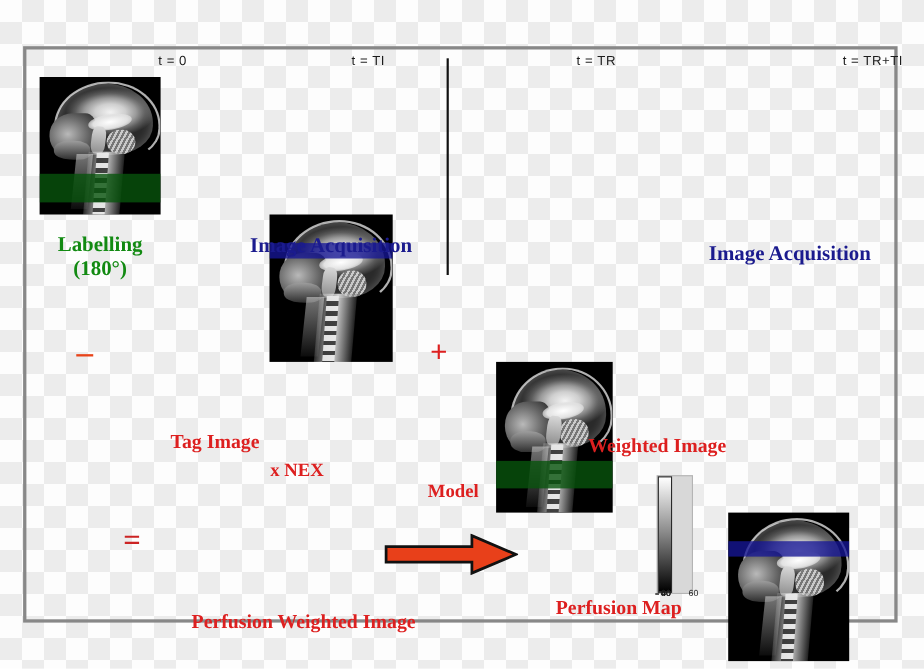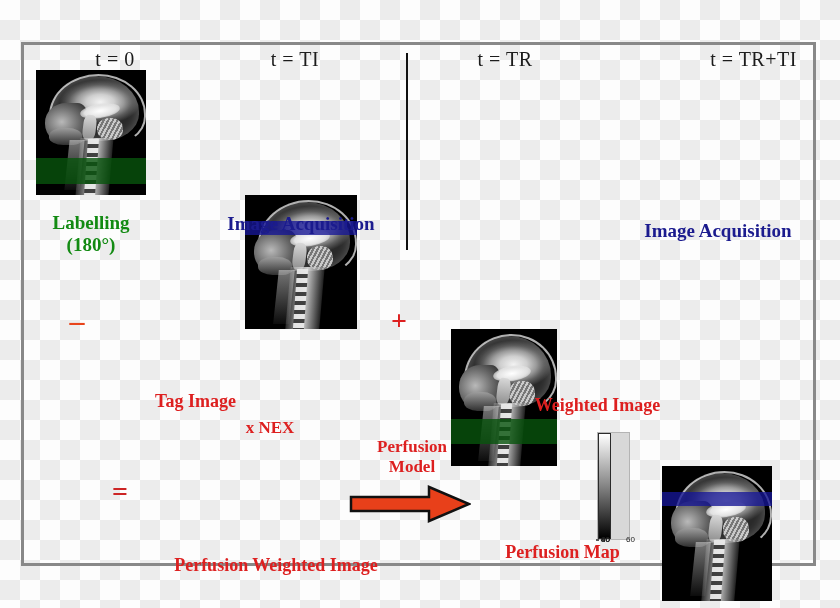--- a/index.html
+++ b/index.html
@@ -31,25 +31,25 @@
     width: 795px;
     height: 524px;
     border: 3px solid #888888;
     box-sizing: border-box;
   }
 
   .abs { position: absolute; }
 
   
   .time-label {
-    font-family: Liberation Serif, serif;
-    font-size: 20px;
+    font-family: Liberation Sans, sans-serif;
+    font-size: 12px;
     color: #1c1c1c;
     white-space: nowrap;
-    text-align: center;
+    text-align: right;
     letter-spacing: 0.5px;
   }
 
   
   .cap {
     font-family: "Liberation Serif", serif;
     font-weight: bold;
     white-space: nowrap;
     text-align: center;
     line-height: 1.15;
@@ -318,21 +318,20 @@
 
   <div class="abs cap red" style="left:520px; top:395px; width:155px; font-size:18px;">Weighted Image</div>
 
   <div class="abs op" style="left:107px; top:478px; width:26px; text-align:center; font-size:28px; color:#cc2424;">=</div>
 
   <div class="abs cap red" style="left:215px; top:418px; width:110px; font-size:17px;">x NEX</div>
 
   <div class="abs cap red" style="left:146px; top:555px; width:260px; font-size:18px;">Perfusion Weighted Image</div>
 
   <div class="abs cap red" style="left:352px; top:437px; width:120px; font-size:17px;">
-    <div>Perfusion</div>
     <div>Model</div>
   </div>
 
   <div id="perfusion-arrow" style="left:349px; top:485px; width:122px; height:38px;">
     <svg width="122" height="38" viewBox="0 0 122 38" xmlns="http://www.w3.org/2000/svg">
       <polygon points="2,12 80,12 80,2 120,19 80,36 80,26 2,26" fill="#e8401a" stroke="#111111" stroke-width="2.5" stroke-linejoin="miter"></polygon>
     </svg>
   </div>
 
   <div class="cbar-wrap" style="left:597px; top:432px; width:33px; height:108px;flex-direction:column;">

